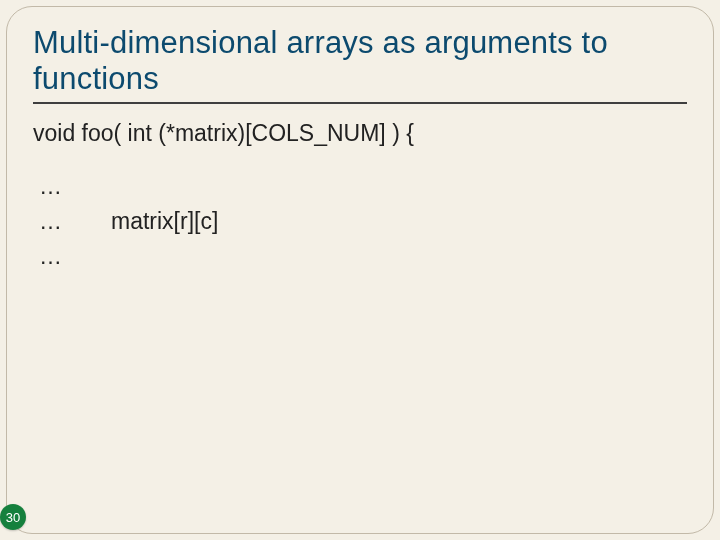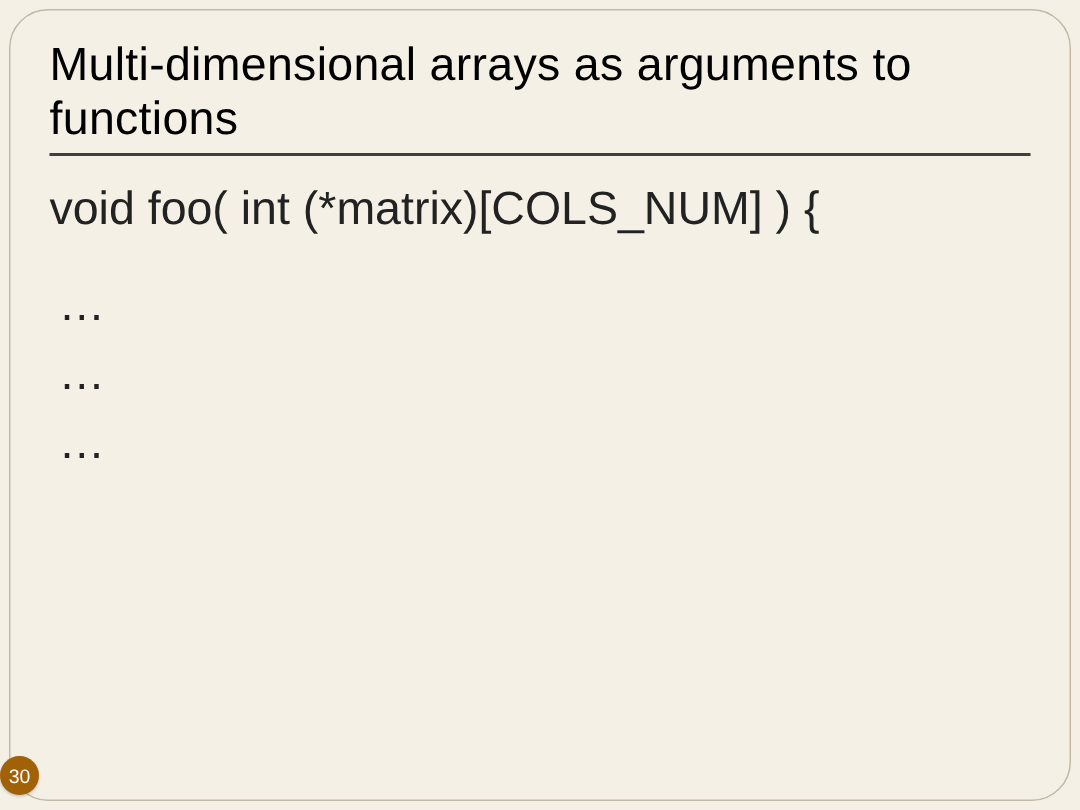--- a/index.html
+++ b/index.html
@@ -15,34 +15,34 @@
     left: 6px;
     right: 6px;
     bottom: 6px;
     border: 1px solid #c2b9a8;
     border-radius: 26px;
     padding: 18px 26px 20px 26px;
     background: #f4f0e6;
   }
   .title {
     font-size: 31px;
-    color: #000000;
+    color: #0c4a6e;
     line-height: 1.15;
     font-weight: 400;
     letter-spacing: 0.2px;
   }
   .underline {
     margin-top: 6px;
     height: 2px;
     background: #3f3f3f;
     width: 100%;
   }
   .body {
     margin-top: 14px;
-    font-size: 31px;
+    font-size: 23px;
     color: #222;
     line-height: 1.35;
   }
   .row {
     display: flex;
     align-items: baseline;
     margin-top: 4px;
   }
   .decl { margin-bottom: 22px; }
   .ell {
@@ -51,21 +51,21 @@
   }
   .expr { }
   .green { color: #1f8c1f; }
   .page-badge {
     position: absolute;
     left: 0px;
     bottom: 10px;
     width: 26px;
     height: 26px;
     border-radius: 50%;
-    background: #a16207;
+    background: #15803d;
     color: #fff;
     font-size: 13px;
     display: flex;
     align-items: center;
     justify-content: center;
     box-shadow: 0 1px 2px rgba(0,0,0,0.2);
   }
 </style>
 </head>
 <body>
@@ -78,20 +78,21 @@
   <div class="body">
     <div class="decl">void foo( int (*matrix)[COLS_NUM] ) {</div>
 
     <div class="row">
       <span class="ell">…</span>
       <span class="expr"></span>
     </div>
 
     <div class="row">
       <span class="ell">…</span>
+      <span class="expr">matrix[r][c]</span>
     </div>
 
     <div class="row">
       <span class="ell">…</span>
     </div>
   </div>
 
 </div>
 
 <div class="page-badge">30</div>

